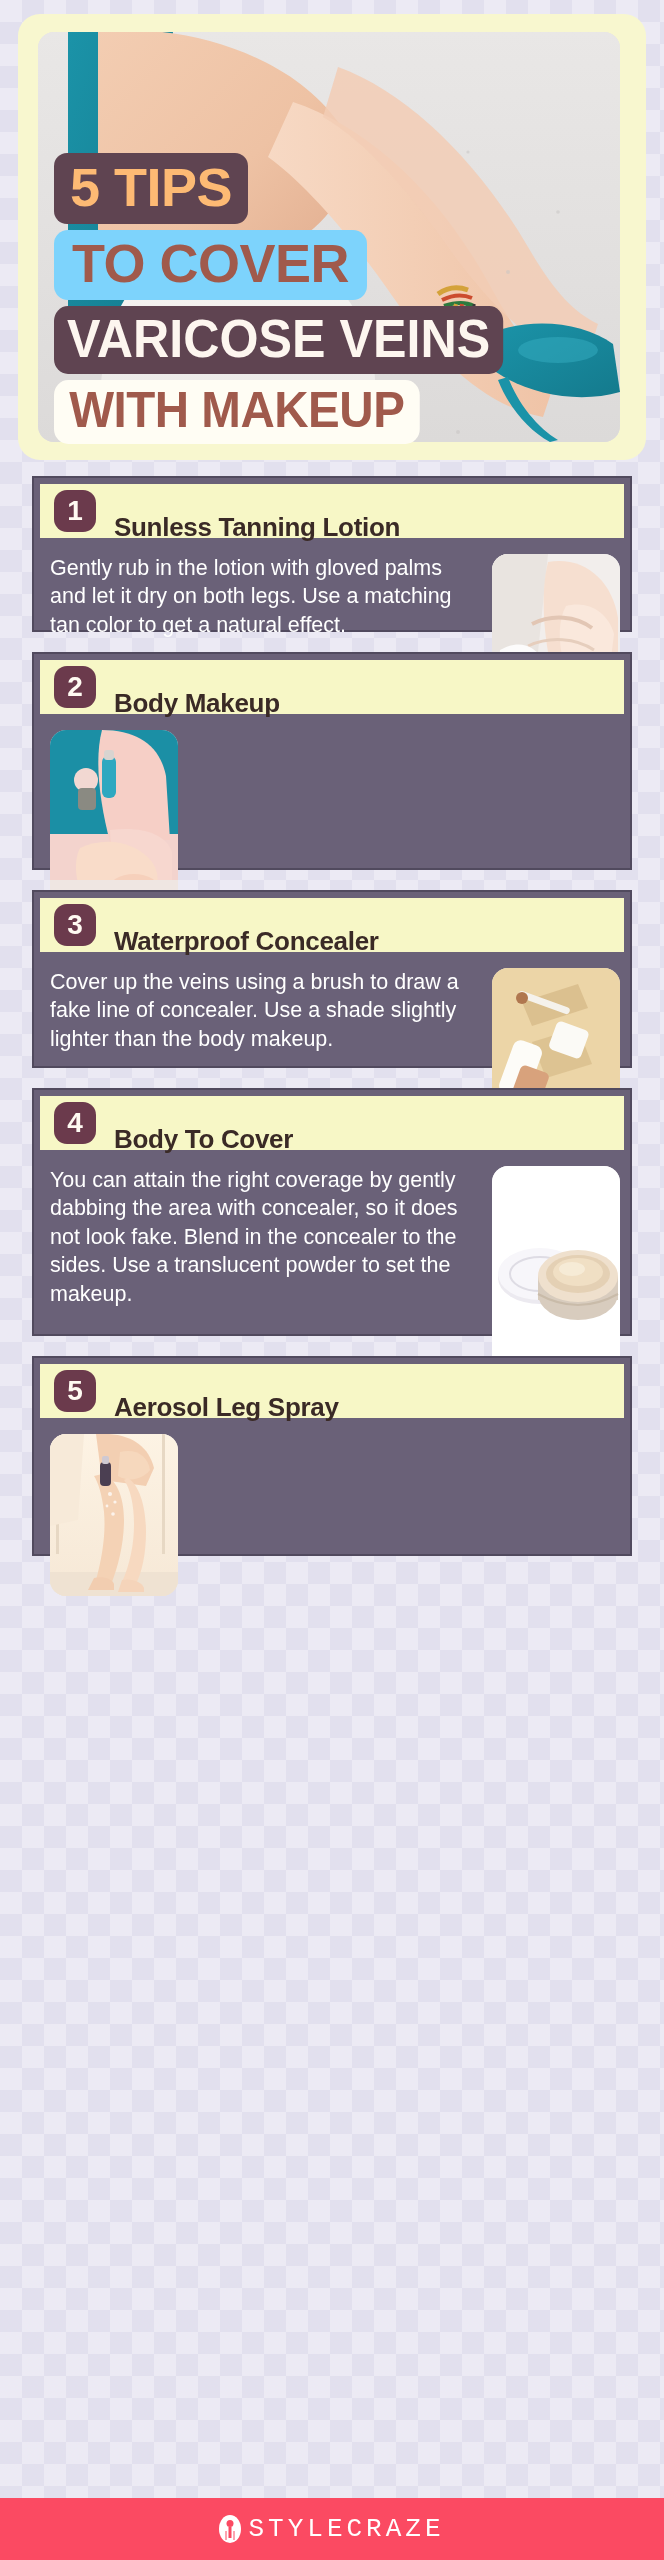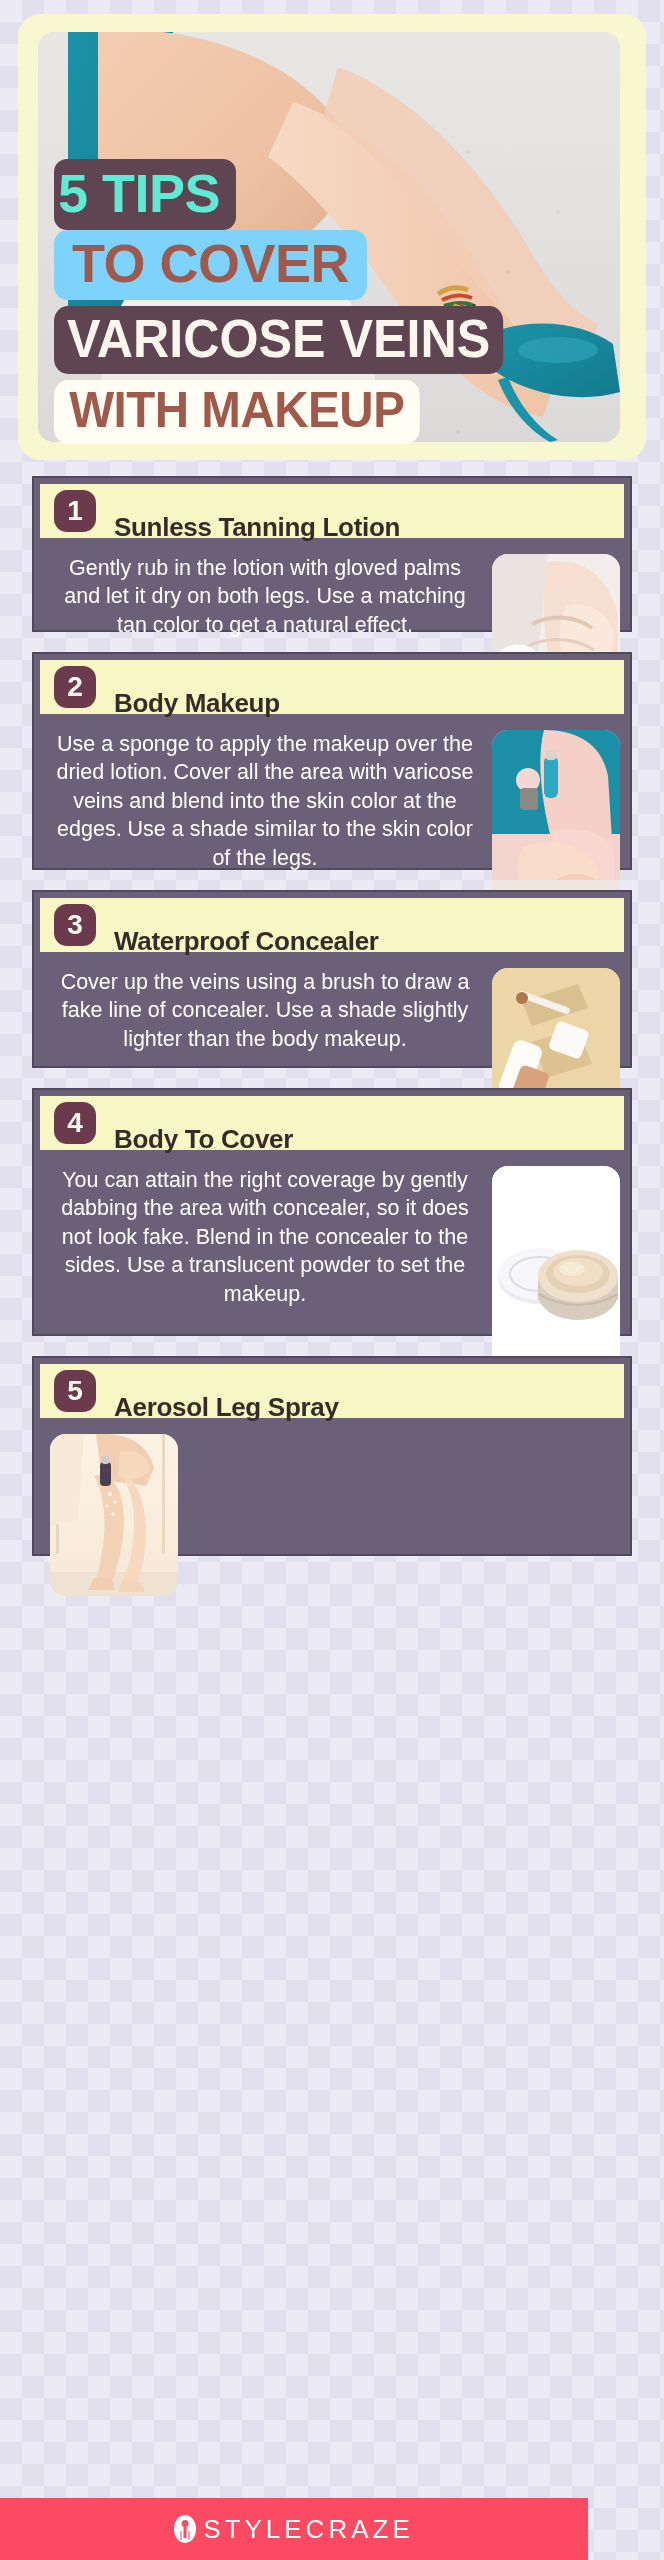--- a/index.html
+++ b/index.html
@@ -56,28 +56,29 @@
   }
 
   .title-line {
     display: block;
     white-space: nowrap;
     line-height: 1;
   }
 
   .tl-dark {
     background: #5f4451;
-    color: #5eead4;
+    color: #fdba74;
     border-radius: 13px;
-    padding: 7px 16px 10px 4px;
+    padding: 7px 16px 10px 16px;
     font-size: 54px;
     font-weight: bold;
     letter-spacing: -0.5px;
     width: -moz-fit-content;
     width: fit-content;
+    margin-bottom: 6px;
   }
 
   .tl-light {
     background: #7dd3fc;
     color: #a05a4c;
     border-radius: 14px;
     padding: 6px 18px 10px 18px;
     font-size: 54px;
     font-weight: bold;
     letter-spacing: -0.5px;
@@ -160,21 +161,20 @@
     display: flex;
     align-items: flex-start;
     padding: 16px 10px 18px 10px;
   }
 
   .card-text {
     flex: 1 1 auto;
     color: #ffffff;
     font-size: 21.5px;
     line-height: 1.32;
-    text-align: center;
     padding: 0 6px;
   }
 
   .card-thumb {
     flex: 0 0 auto;
     width: 128px;
     border-radius: 16px;
     overflow: hidden;
     margin-left: 6px;
     background: #ddd;
@@ -192,26 +192,27 @@
   #card-4 { top: 1088px; height: 248px; }
   #card-4 .card-thumb { height: 210px; }
   #card-5 { top: 1356px; height: 200px; }
   #card-5 .card-thumb { height: 162px; }
 
   
   .footer {
     position: absolute;
     left: 0;
     bottom: 0;
-    width: 588px;
+    width: 664px;
     height: 62px;
     background: #fb4a62;
     display: flex;
     align-items: center;
     justify-content: center;
+    font-family: Liberation Mono, monospace;
   }
 
   .brand {
     display: flex;
     align-items: center;
     gap: 7px;
   }
 
   .brand-mark {
     width: 22px;
@@ -348,21 +349,20 @@
     </div>
   </div>
 </div>
 
 <div class="card" id="card-2">
   <div class="card-head">
     <div class="badge">2</div>
     <div class="card-title">Body Makeup</div>
   </div>
   <div class="card-body">
-    <div class="card-text">Use a sponge to apply the makeup over the dried lotion. Cover all the area with varicose veins and blend into the skin color at the edges. Use a shade similar to the skin color of the legs.</div>
     <div class="card-thumb">
       <svg viewBox="0 0 128 180" preserveAspectRatio="none" aria-hidden="true">
         <rect width="128" height="180" fill="#1b8fa5"></rect>
         <rect y="104" width="128" height="76" fill="#f3d3cd"></rect>
         <path d="M52 0 C88 0 110 16 116 46 L120 110 L60 112 C50 74 44 30 52 0 Z" fill="#f6cfc6"></path>
         <path d="M60 100 C92 96 116 104 122 122 L122 180 L64 180 Z" fill="#f7d7cf"></path>
         <path d="M30 118 C56 106 86 112 102 132 C112 146 108 166 96 176 L40 176 C26 160 22 134 30 118 Z" fill="#f9dcc9"></path>
         <ellipse cx="84" cy="160" rx="26" ry="16" fill="#f6d0bb"></ellipse>
         <rect x="52" y="26" width="14" height="42" rx="6" fill="#2ea8c0"></rect>
         <rect x="54" y="20" width="10" height="10" rx="3" fill="#d8d4d0"></rect>

